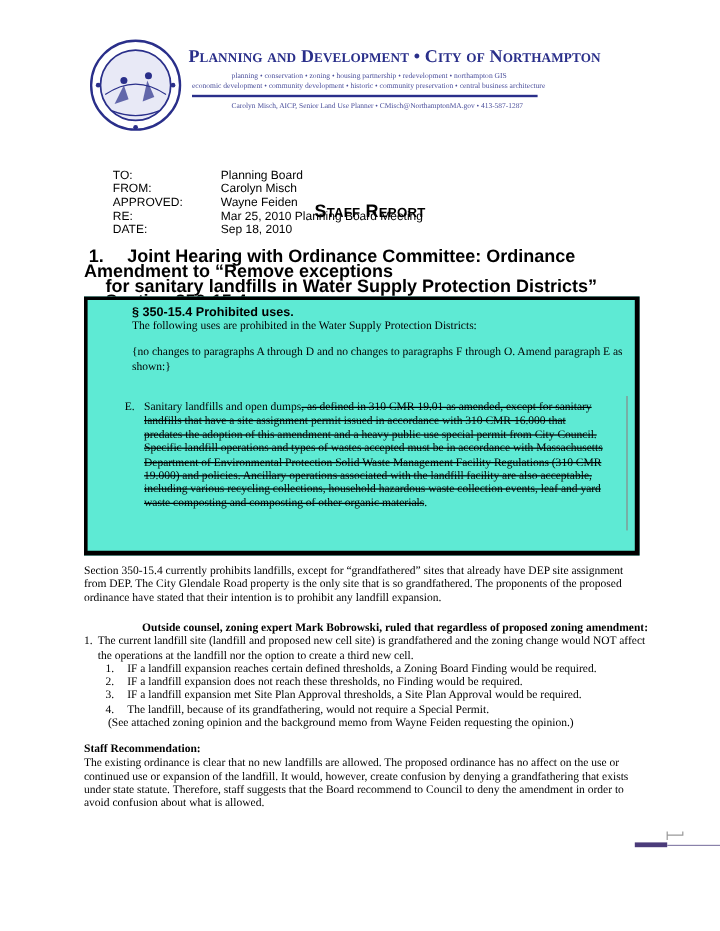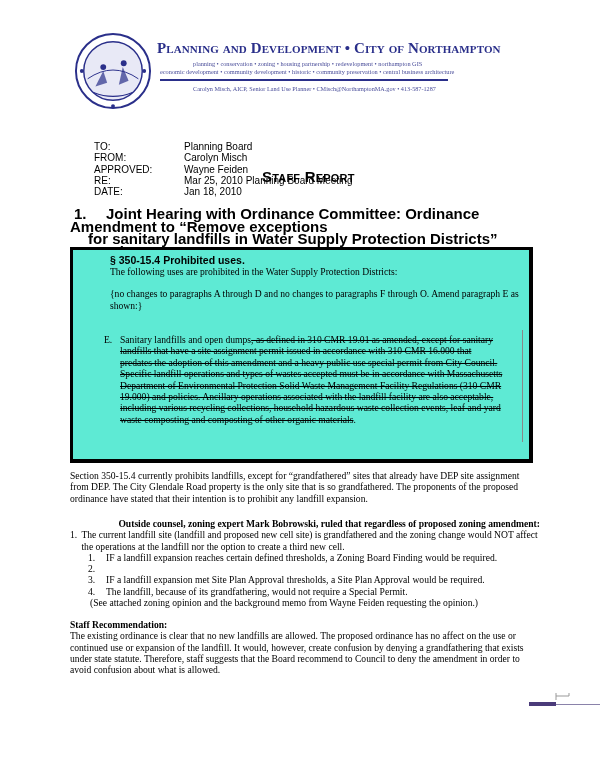--- a/index.html
+++ b/index.html
@@ -99,21 +99,21 @@
     <div class="memo-row">
       <span class="memo-label">APPROVED:</span>
       <span>Wayne Feiden</span>
     </div>
     <div class="memo-row">
       <span class="memo-label">RE:</span>
       <span>Mar 25, 2010 Planning Board Meeting</span>
     </div>
     <div class="memo-row">
       <span class="memo-label">DATE:</span>
-      <span>Jan 18, 2010</span>
+      <span>Sep 18, 2010</span>
     </div>
   </div>
 
   <div class="item-heading">
     <div>
       <span class="num">1.</span><span>Joint Hearing with Ordinance Committee: Ordinance Amendment to “Remove exceptions</span>
     </div>
     <div class="l2">for sanitary landfills in Water Supply Protection Districts” Section 350-15.4:</div>
   </div>
 
@@ -141,20 +141,21 @@
       <span class="n">1.</span>
       <span>The current landfill site (landfill and proposed new cell site) is grandfathered and the zoning change would NOT affect the operations at the landfill nor the option to create a third new cell.</span>
     </div>
     <div class="sub-list">
       <div class="sub-row">
         <span class="n">1.</span>
         <span>IF a landfill expansion reaches certain defined thresholds, a Zoning Board Finding would be required.</span>
       </div>
       <div class="sub-row">
         <span class="n">2.</span>
+        <span>IF a landfill expansion does not reach these thresholds, no Finding would be required.</span>
       </div>
       <div class="sub-row">
         <span class="n">3.</span>
         <span>IF a landfill expansion met Site Plan Approval thresholds, a Site Plan Approval would be required.</span>
       </div>
       <div class="sub-row">
         <span class="n">4.</span>
         <span>The landfill, because of its grandfathering, would not require a Special Permit.</span>
       </div>
     </div>

